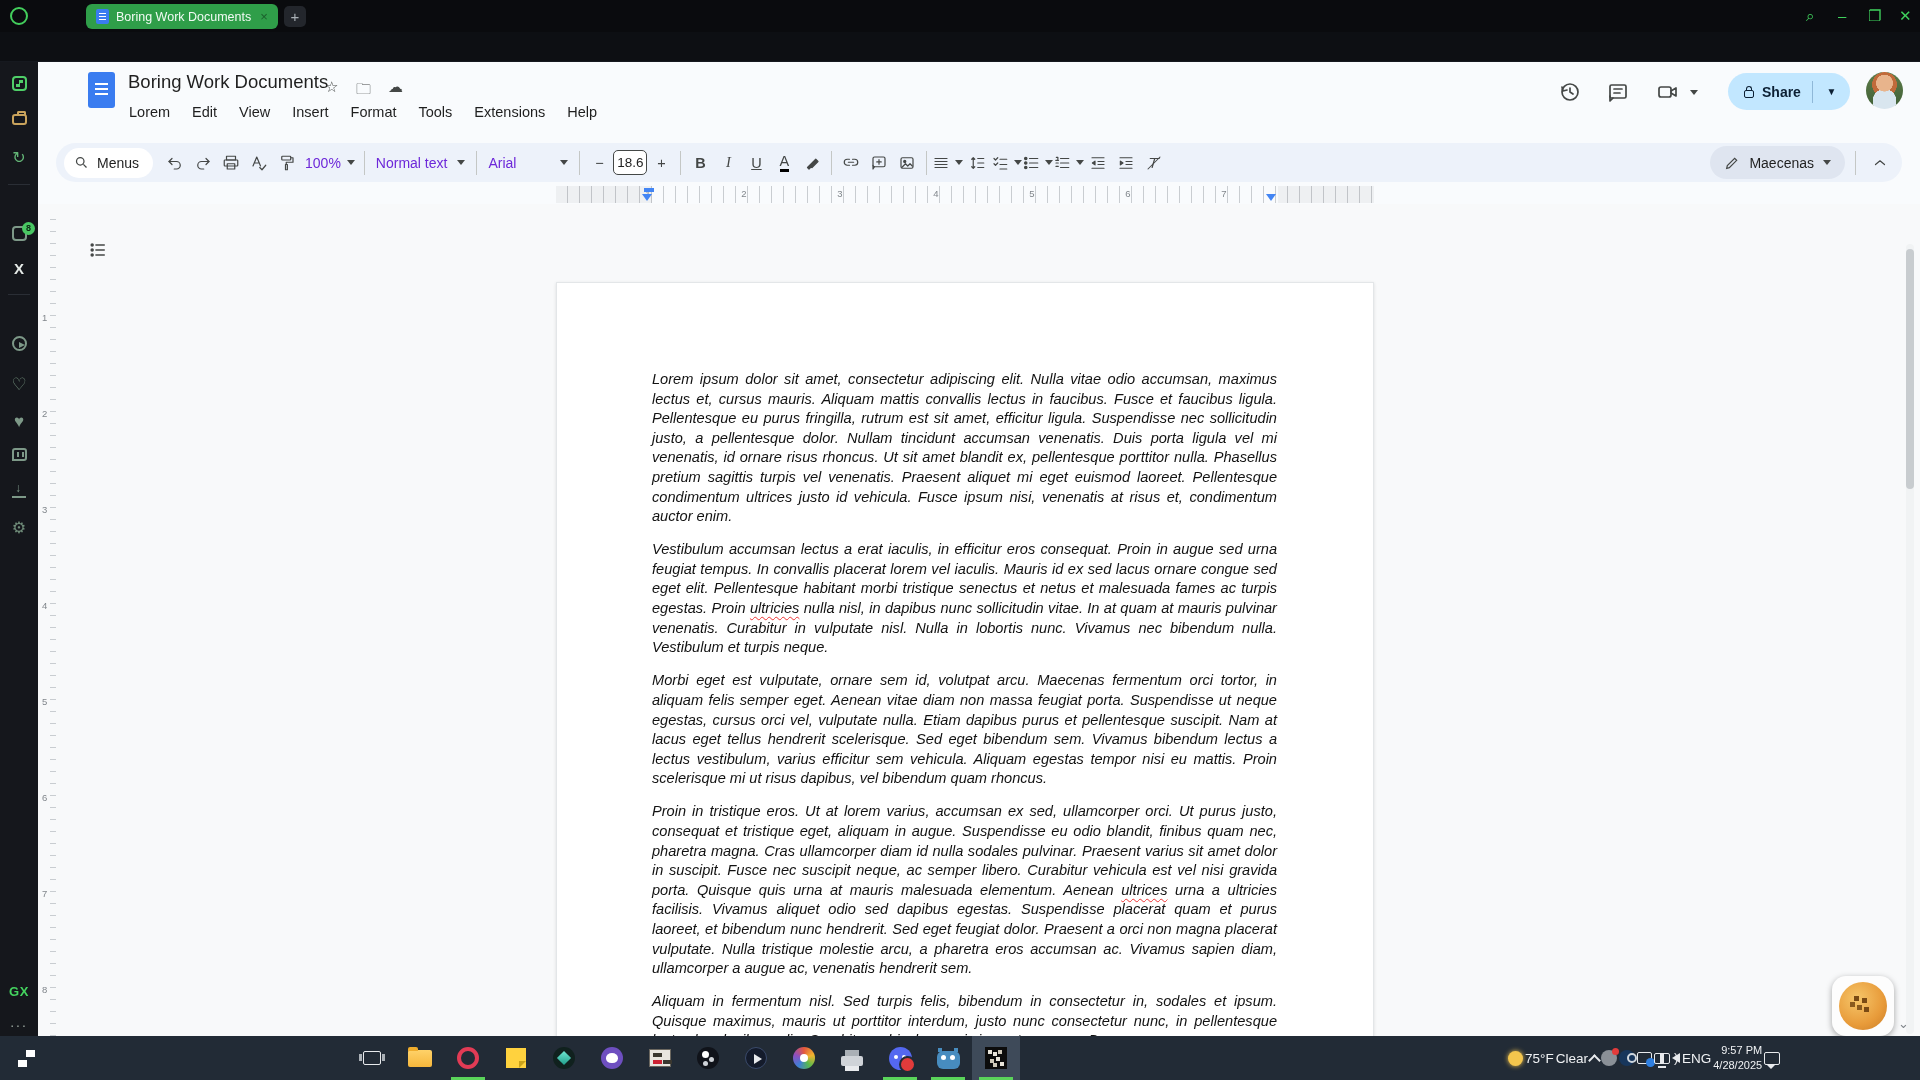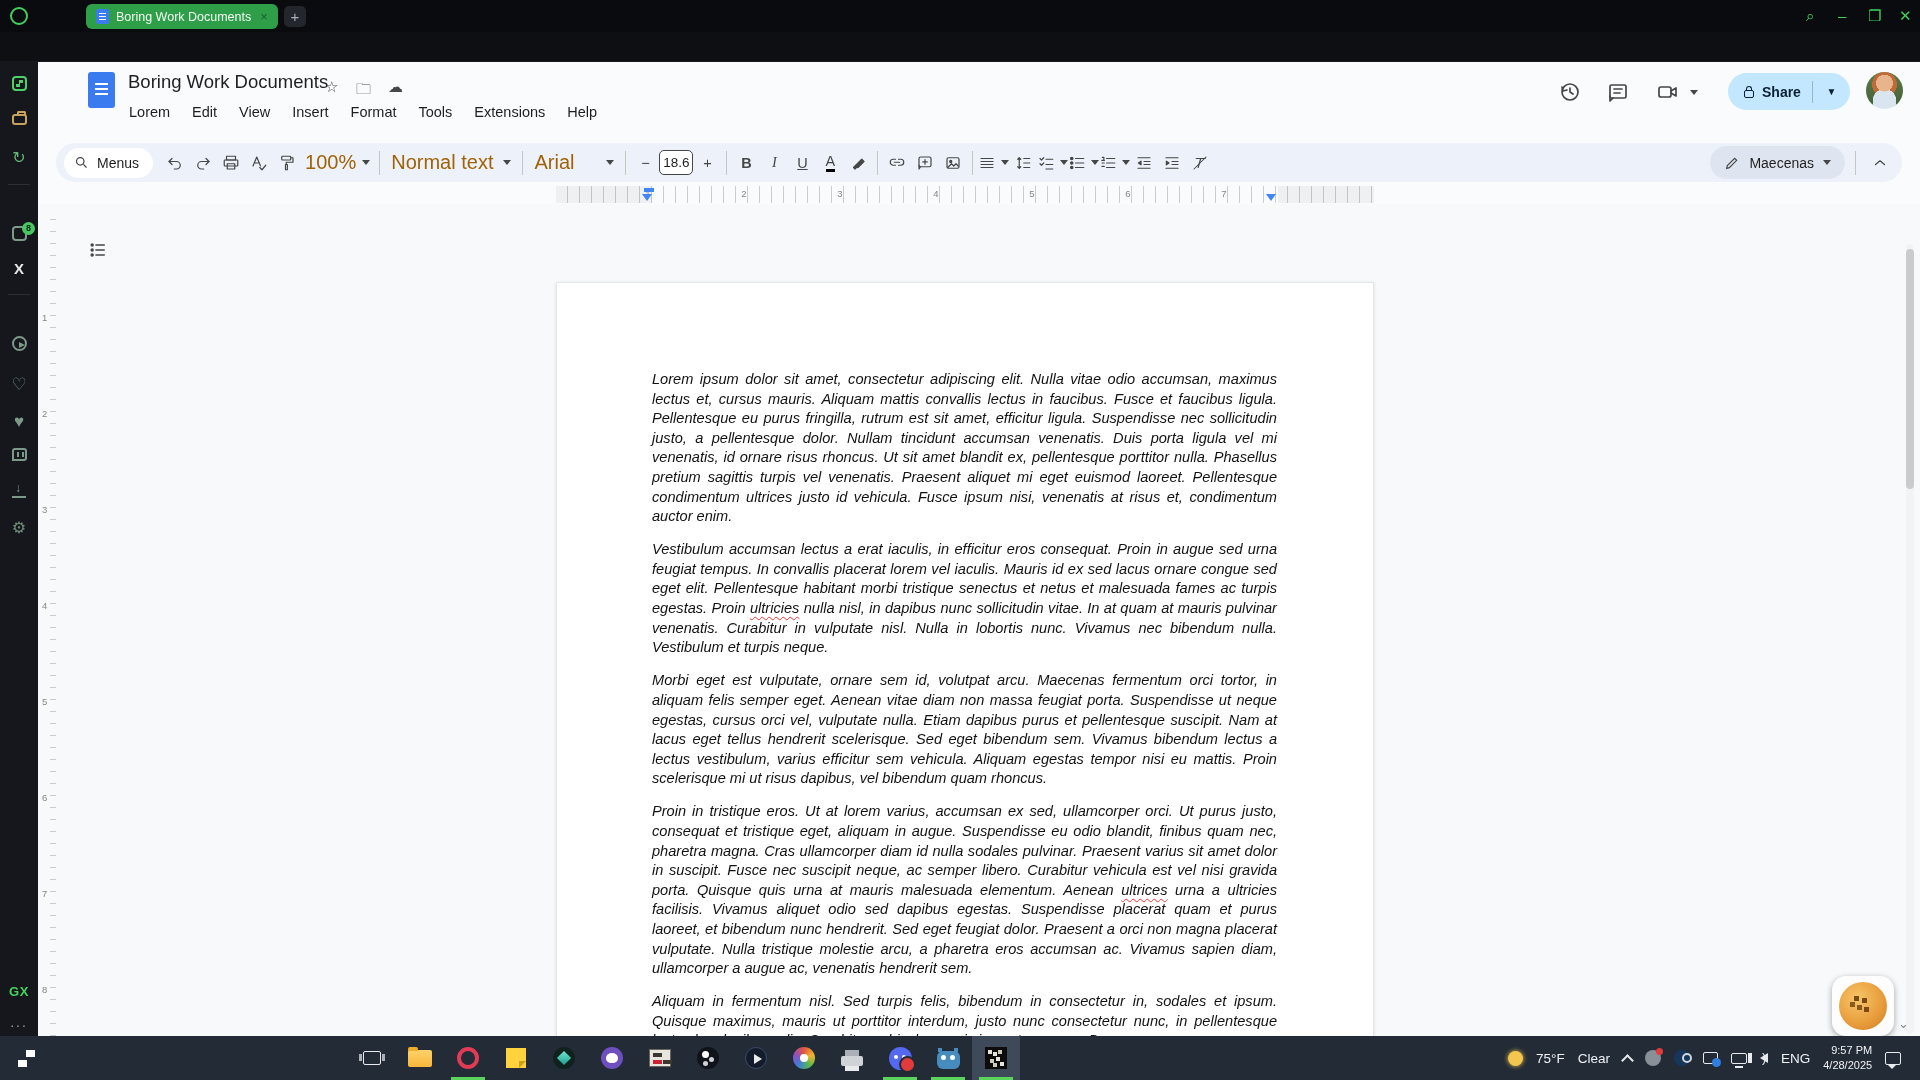--- a/index.html
+++ b/index.html
@@ -79,21 +79,21 @@
        linear-gradient(#5e7d4a,#3f5e35);}
 
   .tbar{left:18px;top:81px;width:1846px;height:39px;background:#edf2fa;border-radius:20px;display:flex;align-items:center;padding:0 8px;}
   .tb{height:28px;min-width:28px;border-radius:6px;display:flex;align-items:center;justify-content:center;gap:3px;}
   .tb svg{width:18px;height:18px;stroke:#444746;fill:none;stroke-width:1.6;stroke-linecap:round;stroke-linejoin:round;}
   .tb .glyph{font-size:14.5px;color:#444746;}
   .tsep{width:1px;height:24px;background:#c4c7c5;margin:0 5px;}
   .menus-pill{background:#fff;border-radius:15px;height:30px;display:flex;align-items:center;gap:8px;padding:0 14px 0 10px;margin-right:8px;}
   .menus-pill span{font-size:14px;color:#1f1f1f;}
   .caret{width:0;height:0;border-left:4px solid transparent;border-right:4px solid transparent;border-top:5px solid #444746;}
-  .ddtxt{font-size:20px;color:#a16207;}
+  .ddtxt{font-size:14px;color:#6d28d9;}
   .sizebox{width:34px;height:25px;border:1.6px solid #444746;border-radius:5px;background:#fff;
      font-size:13.5px;color:#1f1f1f;display:flex;align-items:center;justify-content:center;}
   .mode-pill{background:#dfe5f0;border-radius:17px;height:33px;display:flex;align-items:center;gap:9px;padding:0 14px;}
   .mode-pill span{font-size:14px;color:#1f1f1f;}
 
   
   .hruler{left:0;top:124px;width:1882px;height:17px;}
   .hruler .band{position:absolute;left:518px;top:0;width:818px;height:17px;
      background:repeating-linear-gradient(90deg,transparent 0 11px,#c9cdd1 11px 12px);}
   .hruler .mband{position:absolute;top:0;height:17px;background:rgba(68,71,70,.06);}
@@ -162,21 +162,21 @@
   .ic-printer::after{content:"";position:absolute;left:4px;bottom:-5px;width:14px;height:5px;background:#e8eaed;}
   .ic-discord{width:23px;height:23px;border-radius:50%;background:#5468f0;position:relative;}
   .ic-discord::before{content:"";position:absolute;left:5px;top:8px;width:4px;height:4px;background:#fff;border-radius:50%;box-shadow:8px 0 #fff;}
   .ic-discord::after{content:"";position:absolute;right:-4px;bottom:-3px;width:13px;height:13px;background:#e23b3b;border:2px solid #222b36;border-radius:50%;}
   .ic-godot{width:23px;height:18px;background:#478cbf;border-radius:6px;position:relative;margin-top:3px;}
   .ic-godot::before{content:"";position:absolute;left:4px;top:4px;width:5px;height:5px;background:#fff;border-radius:50%;box-shadow:9px 0 #fff;}
   .ic-godot::after{content:"";position:absolute;left:1px;top:-3px;width:4px;height:4px;background:#478cbf;box-shadow:16px 0 #478cbf;}
   .ic-dwarf{width:22px;height:22px;background:#0c0c0c;position:relative;}
   .ic-dwarf::after{content:"";position:absolute;left:3px;top:3px;width:4px;height:4px;background:#e8e4da;
      box-shadow:5px 2px #e8e4da,10px 0 #cfc9ba,8px 7px #e8e4da,2px 9px #cfc9ba,12px 12px #e8e4da,5px 13px #cfc9ba;}
-  .tray{top:0;height:44px;display:flex;align-items:center;gap:13px;color:#e8eaed;}
+  .tray{top:0;height:44px;display:flex;align-items:center;gap:2px;color:#e8eaed;}
   .sun{width:15px;height:15px;border-radius:50%;background:#f4c64d;box-shadow:0 0 5px #f4c64d;}
   .traytxt{font-size:13.5px;color:#f0f2f4;white-space:nowrap;}
   .chev-up{width:9px;height:9px;border-left:2px solid #e8eaed;border-top:2px solid #e8eaed;transform:rotate(45deg);margin-top:4px;}
   .tr-disc{width:16px;height:16px;border-radius:50%;background:#8a9097;position:relative;}
   .tr-disc::after{content:"";position:absolute;right:-2px;top:-2px;width:7px;height:7px;background:#e23b3b;border-radius:50%;}
   .tr-steam{width:16px;height:16px;border-radius:50%;background:#17365c;position:relative;}
   .tr-steam::after{content:"";position:absolute;left:8px;top:3px;width:6px;height:6px;border:2px solid #cfd6dd;border-radius:50%;}
   .tr-sync{width:15px;height:12px;border:1.7px solid #e8eaed;border-radius:2px;position:relative;}
   .tr-sync::after{content:"";position:absolute;right:-4px;bottom:-4px;width:9px;height:9px;background:#2f7fe0;border-radius:50%;}
   .tr-net{width:16px;height:11px;border:1.7px solid #e8eaed;border-radius:2px;position:relative;}

